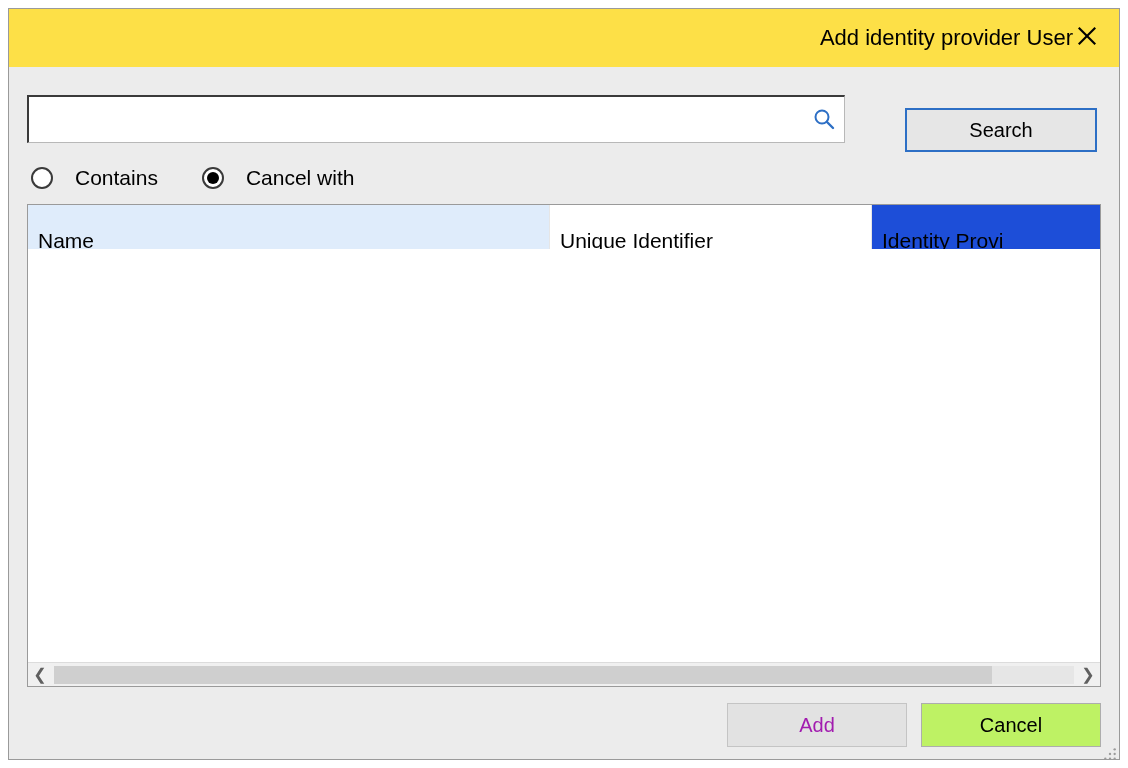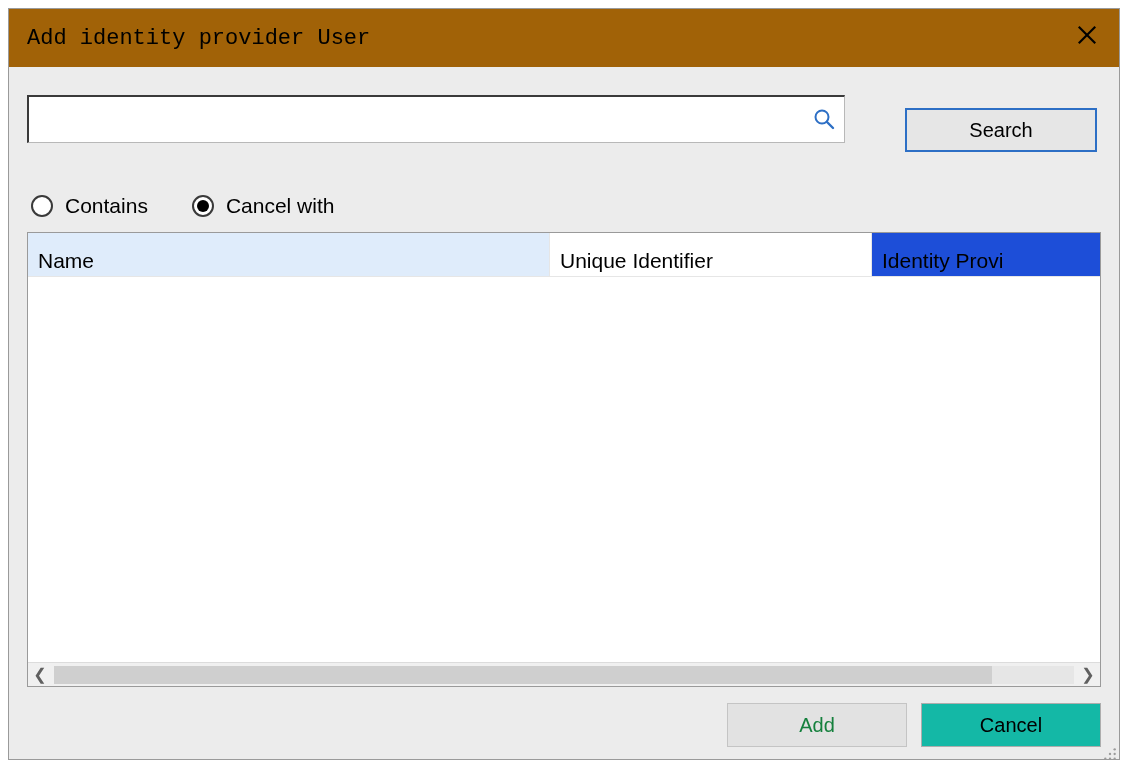--- a/index.html
+++ b/index.html
@@ -17,24 +17,23 @@
     width: 1112px; height: 752px;
     border: 1px solid #9a9a9a;
     background: #ffffff;
     display: flex;
     flex-direction: column;
   }
   .titlebar {
     height: 58px;
     display: flex;
     align-items: center;
-    justify-content: space-between;
+    justify-content: flex-end;
     padding: 0 18px;
-    background: #a16207;
-    font-family: Liberation Mono, monospace;
+    background: #fde047;
   }
   .titlebar .title {
     font-size: 22px;
   }
   .titlebar .close {
     width: 28px; height: 28px;
     display: flex; align-items: center; justify-content: center;
     cursor: pointer;
   }
   .titlebar .close svg { width: 22px; height: 22px; }
@@ -97,23 +96,22 @@
     margin-top: 14px;
     display: flex;
     align-items: center;
     gap: 44px;
     padding-left: 4px;
     font-size: 21px;
   }
   .radio {
     display: inline-flex;
     align-items: center;
-    gap: 12px;
-    cursor: pointer;
-    margin-top: 28px;
+    gap: 22px;
+    cursor: pointer;
   }
   .radio .outer {
     width: 22px; height: 22px;
     border: 2px solid #3a3a3a;
     border-radius: 50%;
     display: inline-flex;
     align-items: center;
     justify-content: center;
     background: #fff;
   }
@@ -134,21 +132,21 @@
     flex-direction: column;
     overflow: hidden;
   }
   .grid-header {
     display: flex;
     height: 44px;
     border-bottom: 1px solid #e6e6e6;
     user-select: none;
   }
   .grid-header .col {
-    padding: 16px 10px;
+    padding: 24px 10px;
     border-right: 1px solid #e6e6e6;
     white-space: nowrap;
     overflow: hidden;
     font-size: 21px;
   }
   .grid-header .col:last-child { border-right: none; }
   .col-name { width: 522px; background: #dfecfb; }
   .col-uid  { width: 322px; background: #ffffff; }
   .col-prov { flex: 1; background: #1d4ed8; }
   .grid-body {
@@ -186,28 +184,28 @@
   }
 
   .button-row {
     margin-top: 16px;
     display: flex;
     justify-content: flex-end;
     gap: 14px;
   }
   .btn-add {
     width: 180px;
-    color: #15803d;
+    color: #a21caf;
     background: #e2e2e2;
     border: 1px solid #c4c4c4;
     cursor: default;
   }
   .btn-cancel {
     width: 180px;
-    background: #14b8a6;
+    background: #bef264;
     border: 1px solid #adadad;
   }
   .resize-grip {
     position: absolute;
     right: 2px; bottom: 2px;
     width: 14px; height: 14px;
     pointer-events: none;
   }
   .resize-grip svg { width: 14px; height: 14px; }
 </style>

